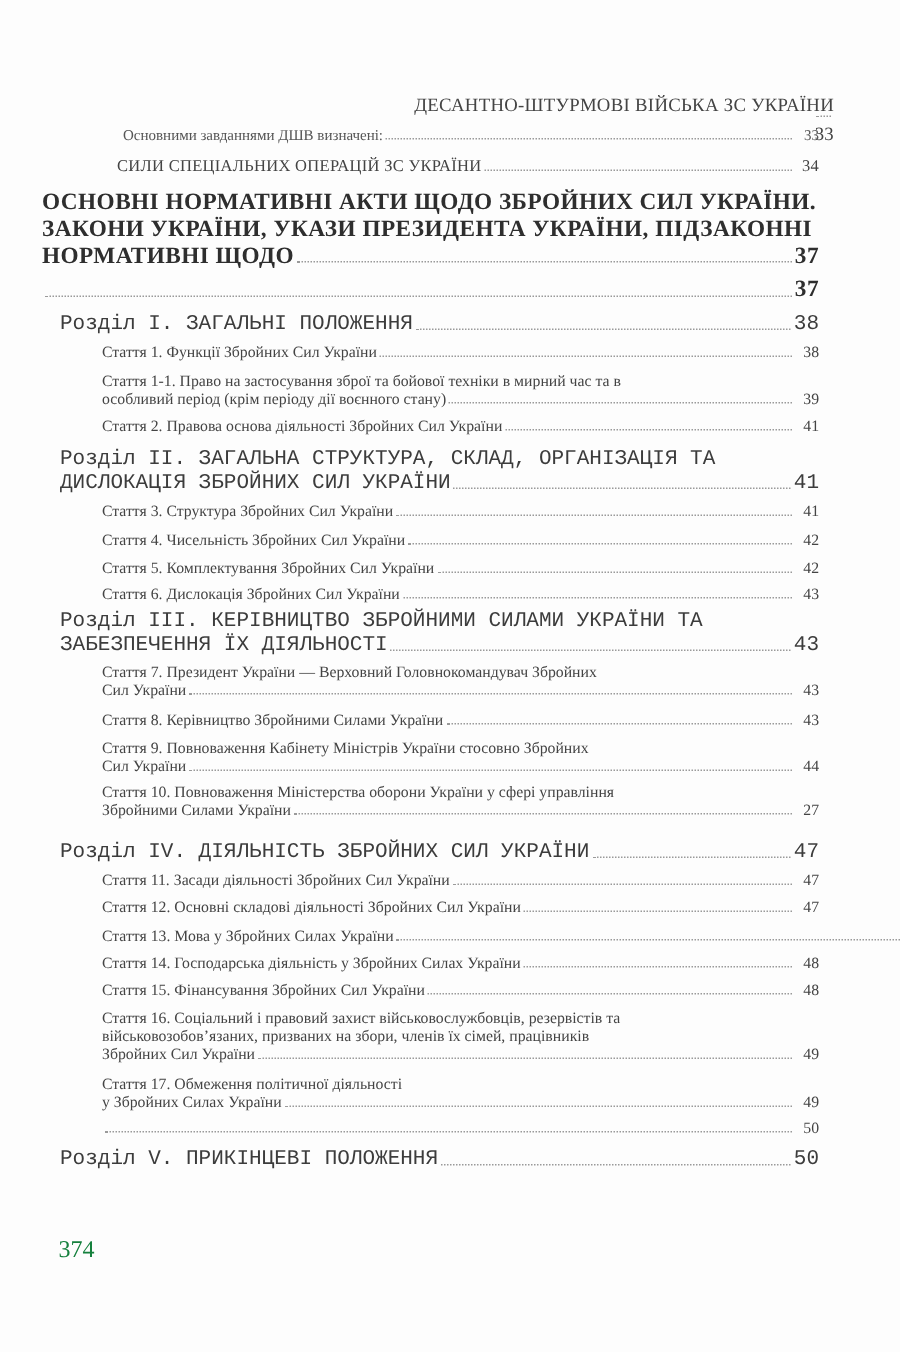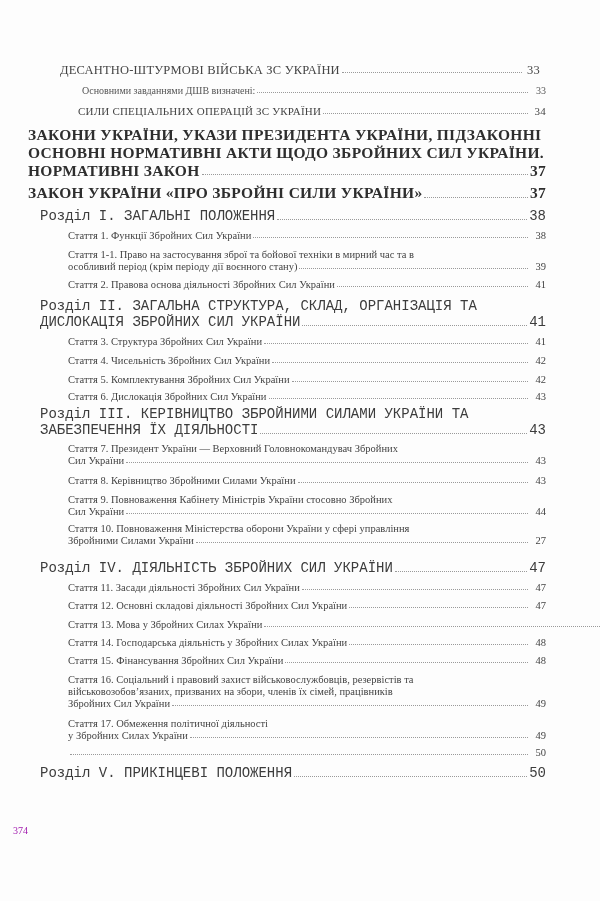--- a/index.html
+++ b/index.html
@@ -58,59 +58,58 @@
 
     
     .lvl-unit { font-size: 12.5px; letter-spacing: 0.2px; color: #444; }
     .lvl-unit-sub { font-size: 10px; color: #555; }
     .lvl-heading { font-size: 15.5px; font-weight: bold; letter-spacing: 0.3px; color: #2e2e2e; }
     .lvl-section { font-size: 14px; color: #3c3c3c; font-family: Liberation Mono, monospace; }
     .lvl-article { font-size: 10.5px; color: #444; }
 
     .page-number {
       position: absolute;
-      left: 13px;
+      left: 39px;
       top: 825px;
-      font-size: 10px;
-      color: #a21caf;
+      font-size: 16px;
+      color: #15803d;
     }
   </style>
 </head>
 <body>
 
 <div class="page">
 
-  <div class="toc-line lvl-unit" style="left:60px; top:63px; width:480px;">
+  <div class="toc-line lvl-unit" style="left:76px; top:63px; width:480px;flex-direction:column;">
     <span class="toc-text">ДЕСАНТНО-ШТУРМОВІ ВІЙСЬКА ЗС УКРАЇНИ</span>
     <span class="toc-leader"></span>
     <span class="toc-page">33</span>
   </div>
   <div class="toc-line lvl-unit-sub" style="left:82px; top:85px; width:464px;">
     <span class="toc-text">Основними завданнями ДШВ визначені:</span>
     <span class="toc-leader"></span>
     <span class="toc-page">33</span>
   </div>
   <div class="toc-line lvl-unit" style="left:78px; top:105px; width:468px; font-size:11px;">
     <span class="toc-text">СИЛИ СПЕЦІАЛЬНИХ ОПЕРАЦІЙ ЗС УКРАЇНИ</span>
     <span class="toc-leader"></span>
     <span class="toc-page">34</span>
   </div>
 
   <div class="multi-line lvl-heading" style="left:28px; top:126px; width:518px;">
+    <span class="first">ОСНОВНІ НОРМАТИВНІ АКТИ ЩОДО ЗБРОЙНИХ СИЛ УКРАЇНИ.</span>
     <span class="first">ЗАКОНИ УКРАЇНИ, УКАЗИ ПРЕЗИДЕНТА УКРАЇНИ, ПІДЗАКОННІ</span>
-    <span class="first">ОСНОВНІ НОРМАТИВНІ АКТИ ЩОДО ЗБРОЙНИХ СИЛ УКРАЇНИ.</span>
-    <div class="last-row">
-      <span class="toc-text">НОРМАТИВНІ ЗАКОН</span>
+    <div class="last-row">
+      <span class="toc-text">НОРМАТИВНІ ЩОДО</span>
       <span class="toc-leader"></span>
       <span class="toc-page">37</span>
     </div>
   </div>
 
   <div class="toc-line lvl-heading" style="left:28px; top:184px; width:518px;">
-    <span class="toc-text">ЗАКОН УКРАЇНИ «ПРО ЗБРОЙНІ СИЛИ УКРАЇНИ»</span>
     <span class="toc-leader"></span>
     <span class="toc-page">37</span>
   </div>
 
   <div class="toc-line lvl-section" style="left:40px; top:208px; width:506px;">
     <span class="toc-text">Розділ I. ЗАГАЛЬНІ ПОЛОЖЕННЯ</span>
     <span class="toc-leader"></span>
     <span class="toc-page">38</span>
   </div>
   <div class="toc-line lvl-article" style="left:68px; top:230px; width:478px;">

